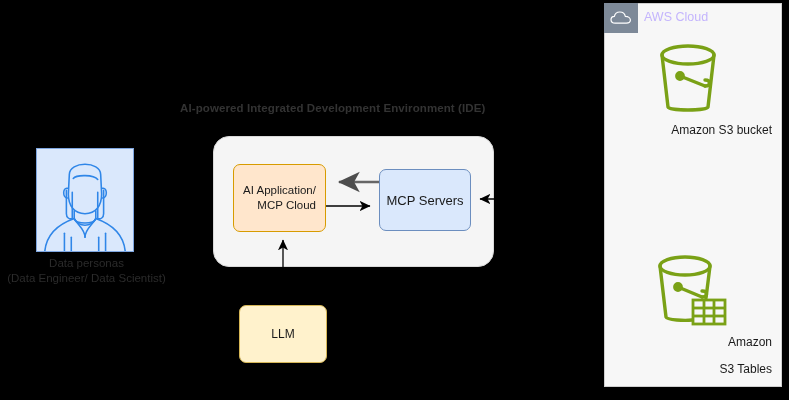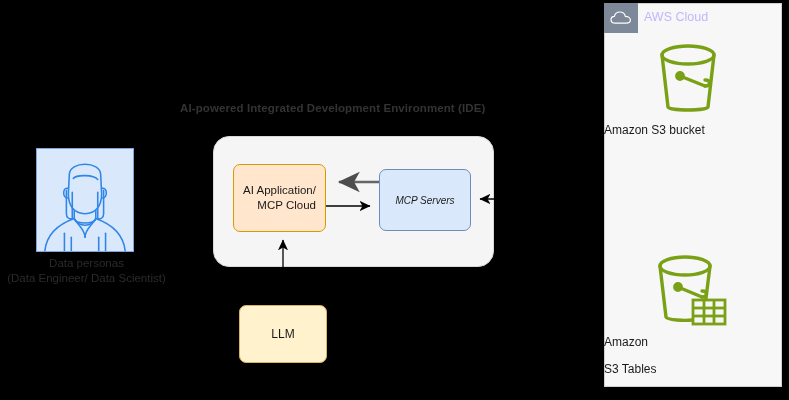--- a/index.html
+++ b/index.html
@@ -36,21 +36,21 @@
   #ai-app-box{
     left:233px;top:164px;width:93px;height:68px;
     background:#ffe6cc;border:1px solid #d79b00;border-radius:7px;
     display:flex;align-items:center;justify-content:center;text-align:right;
     color:#1a1a1a;font-size:11.5px;line-height:15px;padding:0 3px;
   }
   #mcp-servers-box{
     left:379px;top:169px;width:92px;height:62px;
     background:#dae8fc;border:1px solid #6c8ebf;border-radius:7px;
     display:flex;align-items:center;justify-content:center;text-align:center;
-    color:#1a1a1a;font-size:10px;font-style:italic;
+    color:#1a1a1a;font-size:13px;
   }
   #llm-box{
     left:239px;top:305px;width:88px;height:58px;
     background:#fff2cc;border:1px solid #d6b656;border-radius:7px;
     display:flex;align-items:center;justify-content:center;
     color:#1a1a1a;font-size:12px;
   }
 
   
   #arrows{left:0;top:0;width:789px;height:400px;pointer-events:none;}
@@ -60,21 +60,21 @@
     left:604px;top:3px;width:178px;height:384px;
     background:#f7f7f7;border:1px solid #cfcfcf;
   }
   #aws-cloud-badge{
     left:604px;top:3px;width:34px;height:30px;background:#7d8998;
     display:flex;align-items:center;justify-content:center;
   }
   #aws-cloud-label{
     left:644px;top:10px;color:#c4b5fd;font-size:12.5px;
   }
-  .svc{position:absolute;width:168px;text-align:left;}
+  .svc{position:absolute;width:168px;text-align:right;}
   .svc .glyph{display:flex;align-items:center;justify-content:center;}
   .svc .cap{color:#1a1a1a;font-size:12px;line-height:15px;margin-top:3px;}
 
   #svc-s3{left:604px;top:38px;}
   #svc-redshift{left:604px;top:145px;}
   #svc-s3tables{left:604px;top:250px;}
 </style>
 </head>
 <body>
 

